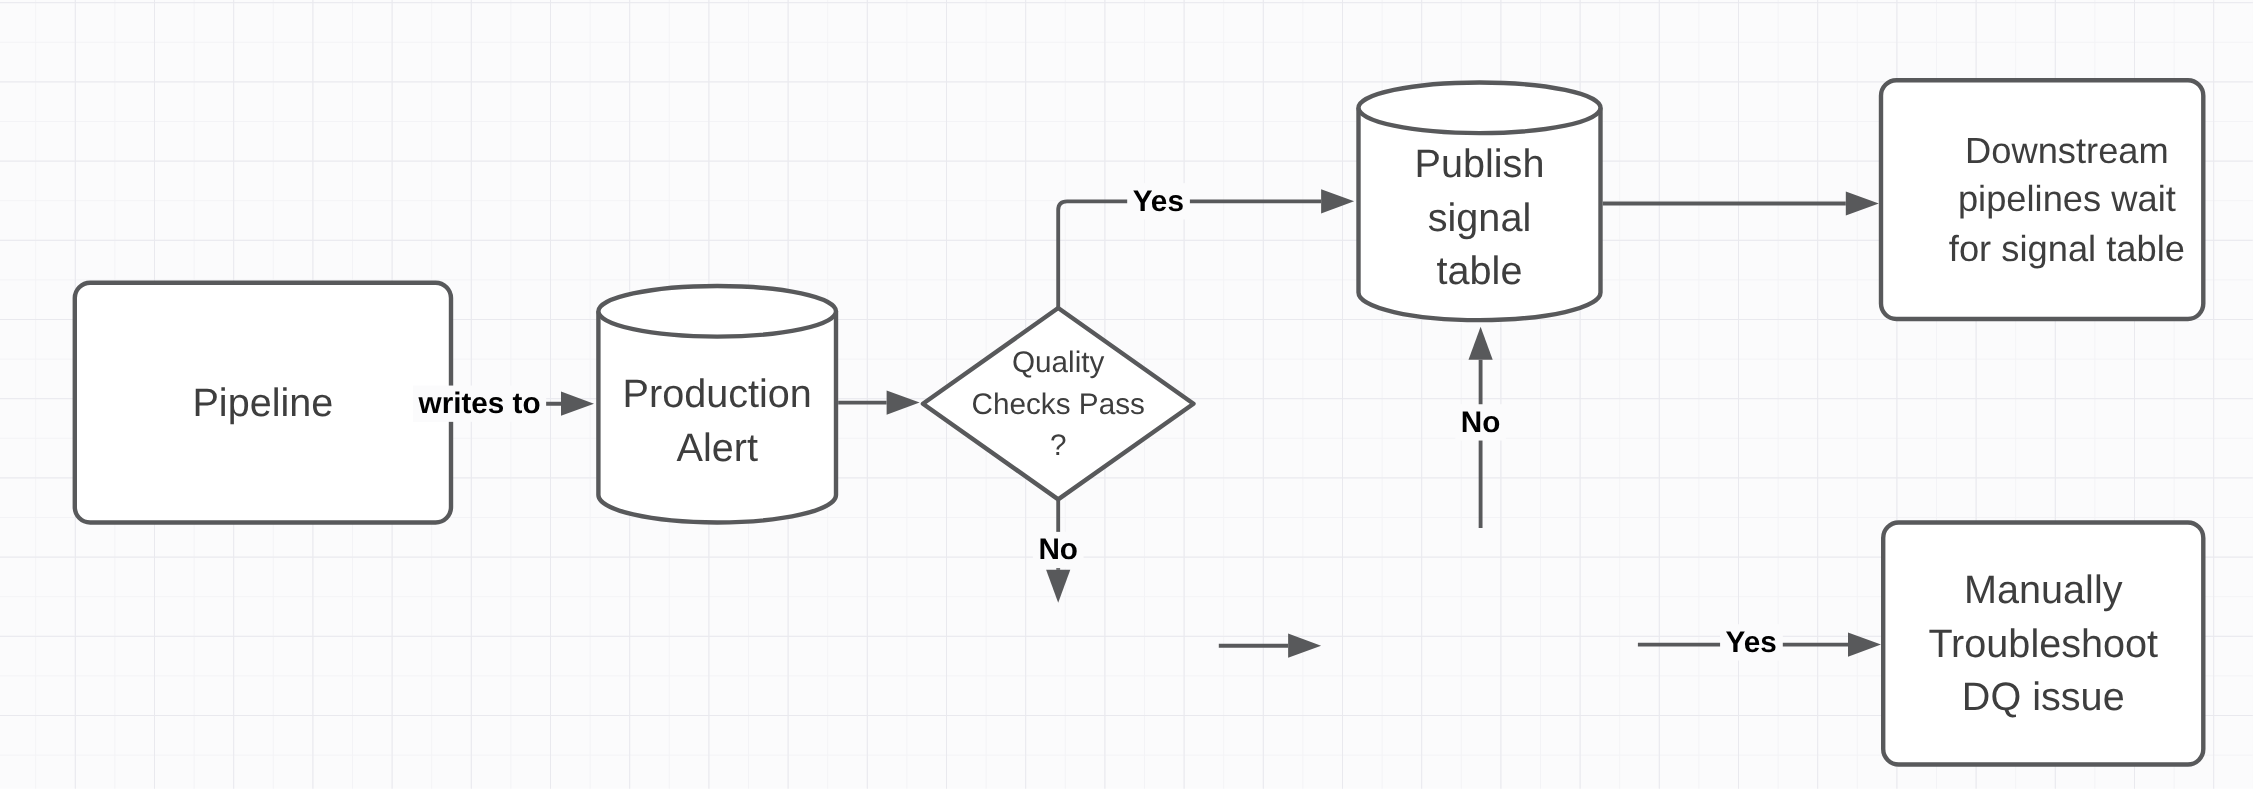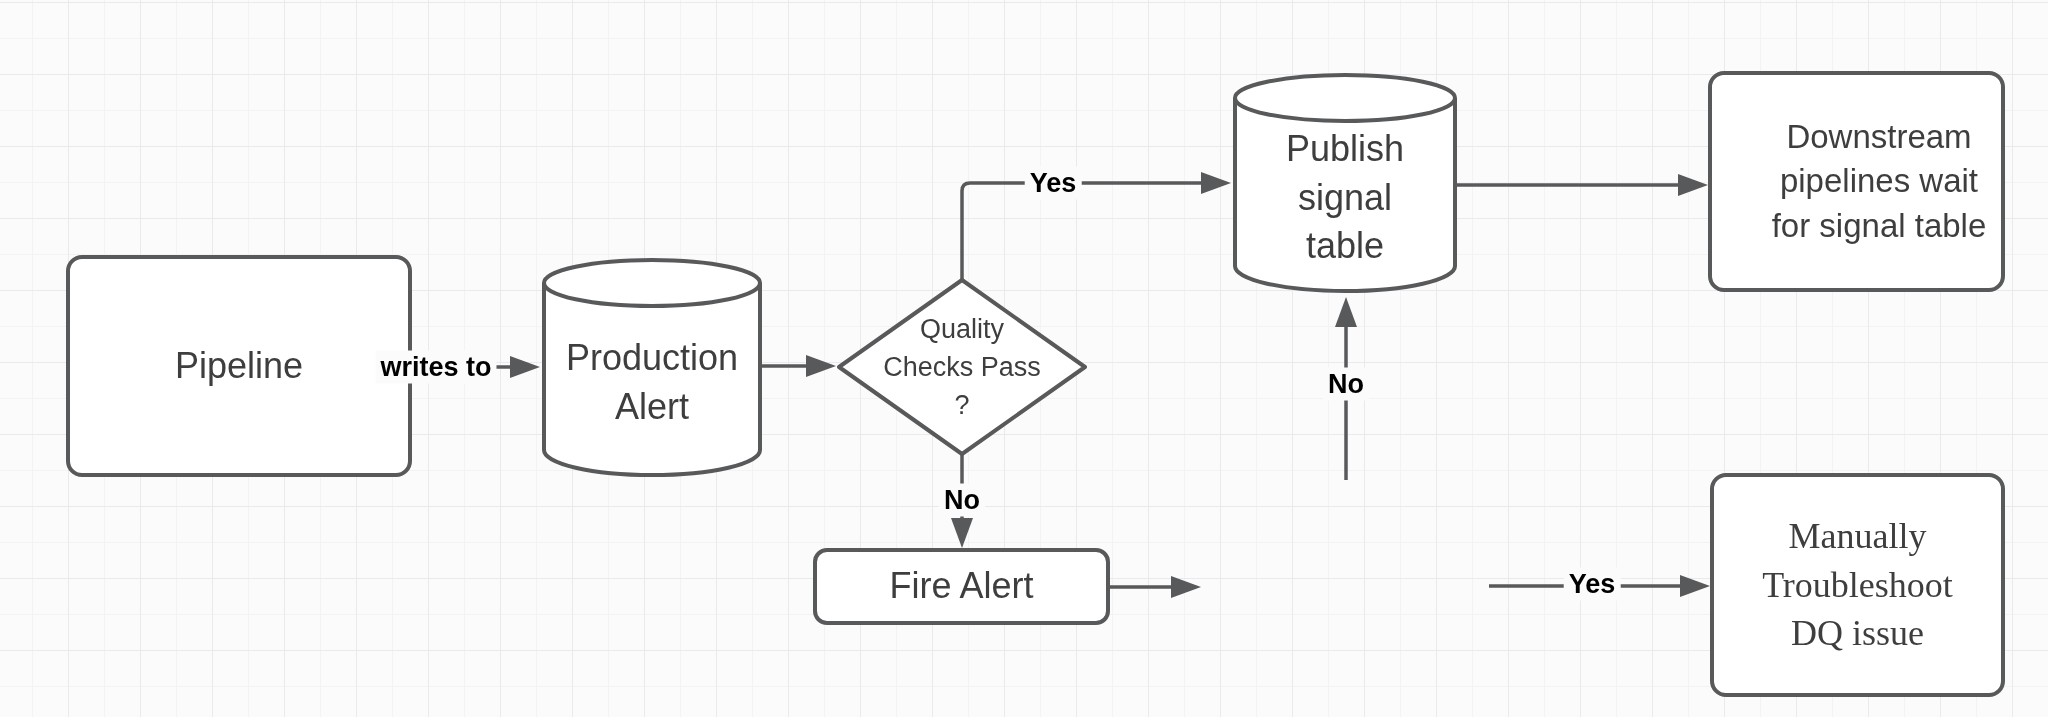--- a/index.html
+++ b/index.html
@@ -124,26 +124,23 @@
 signal
 table</span>
   </div>
 
   <div class="node rect-node" style="left:1708px; top:71px; width:297px; height:221px;">
     <span class="node-label mid-label">Downstream
 pipelines wait
 for signal table</span>
   </div>
 
-  <div class="node rect-node" style="left:813px; top:548px; width:297px; height:77px; border-radius:14px;">
-    <span class="node-label big-label">Fire Alert</span>
-  </div>
 
 
-  <div class="node rect-node" style="left:1710px; top:473px; width:295px; height:224px;font-family:Liberation Serif, serif;">
+  <div class="node rect-node" style="left:1710px; top:473px; width:295px; height:224px;">
     <span class="node-label big-label">Manually
 Troubleshoot
 DQ issue</span>
   </div>
 
   <div class="edge-label" style="left:436px; top:367px;">writes to</div>
   <div class="edge-label" style="left:1053px; top:183px;">Yes</div>
   <div class="edge-label" style="left:962px; top:500px;">No</div>
   <div class="edge-label" style="left:1346px; top:384px;">No</div>
   <div class="edge-label" style="left:1592px; top:584px;">Yes</div>

